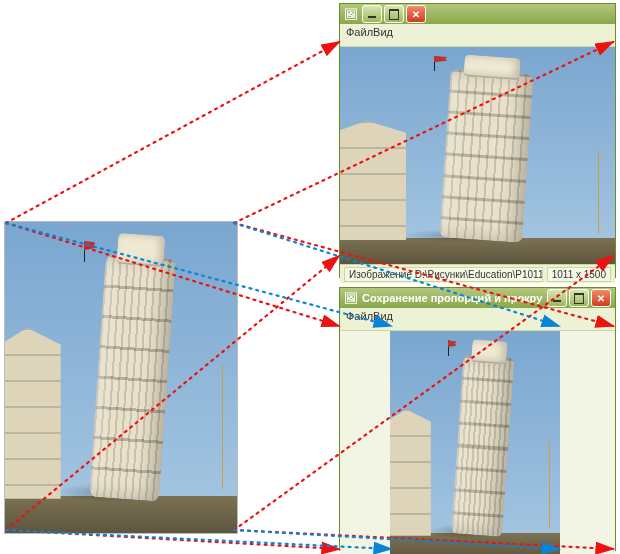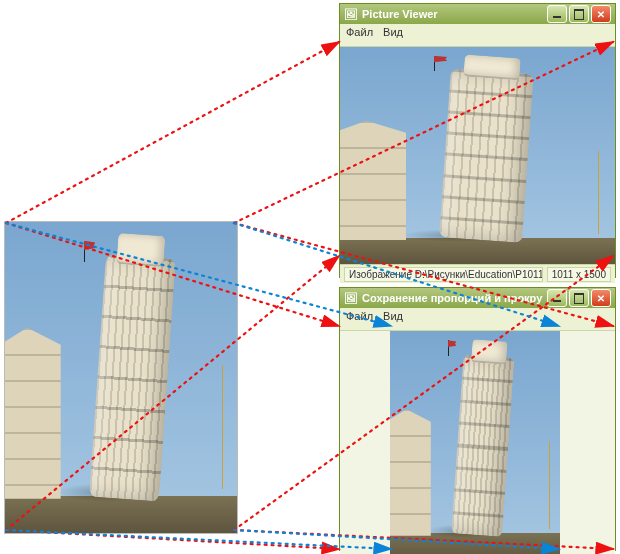--- a/index.html
+++ b/index.html
@@ -70,21 +70,20 @@
   }
   .xp-btn-close {
     background: linear-gradient(#f28a6a, #d23c1e);
     color: #fff;
   }
   .xp-menubar {
     height: 18px;
     background: #eef2d5;
     border-bottom: 1px solid #c9d8a3;
     display: flex;
-    gap: 10px;
     padding: 2px 6px;
     color: #333;
     font-size: 11px;
   }
   .xp-client {
     position: relative;
     background: #f3f5e4;
   }
   .xp-statusbar {
     height: 18px;
@@ -197,21 +196,20 @@
       </div>
     <div class="flag">
         <span></span>
       </div>
     <div class="crane"></div>
   </div>
 
   <div class="xp-window win1">
     <div class="xp-titlebar">
       <span class="app-icon">🖼</span>
-      <span class="title-text">Picture Viewer</span>
       <span class="win-btns">
         <span class="xp-btn xp-btn-min">
             <span></span>
           </span>
         <span class="xp-btn xp-btn-max">
             <span></span>
           </span>
         <span class="xp-btn xp-btn-close">✕</span>
       </span>
     </div>

